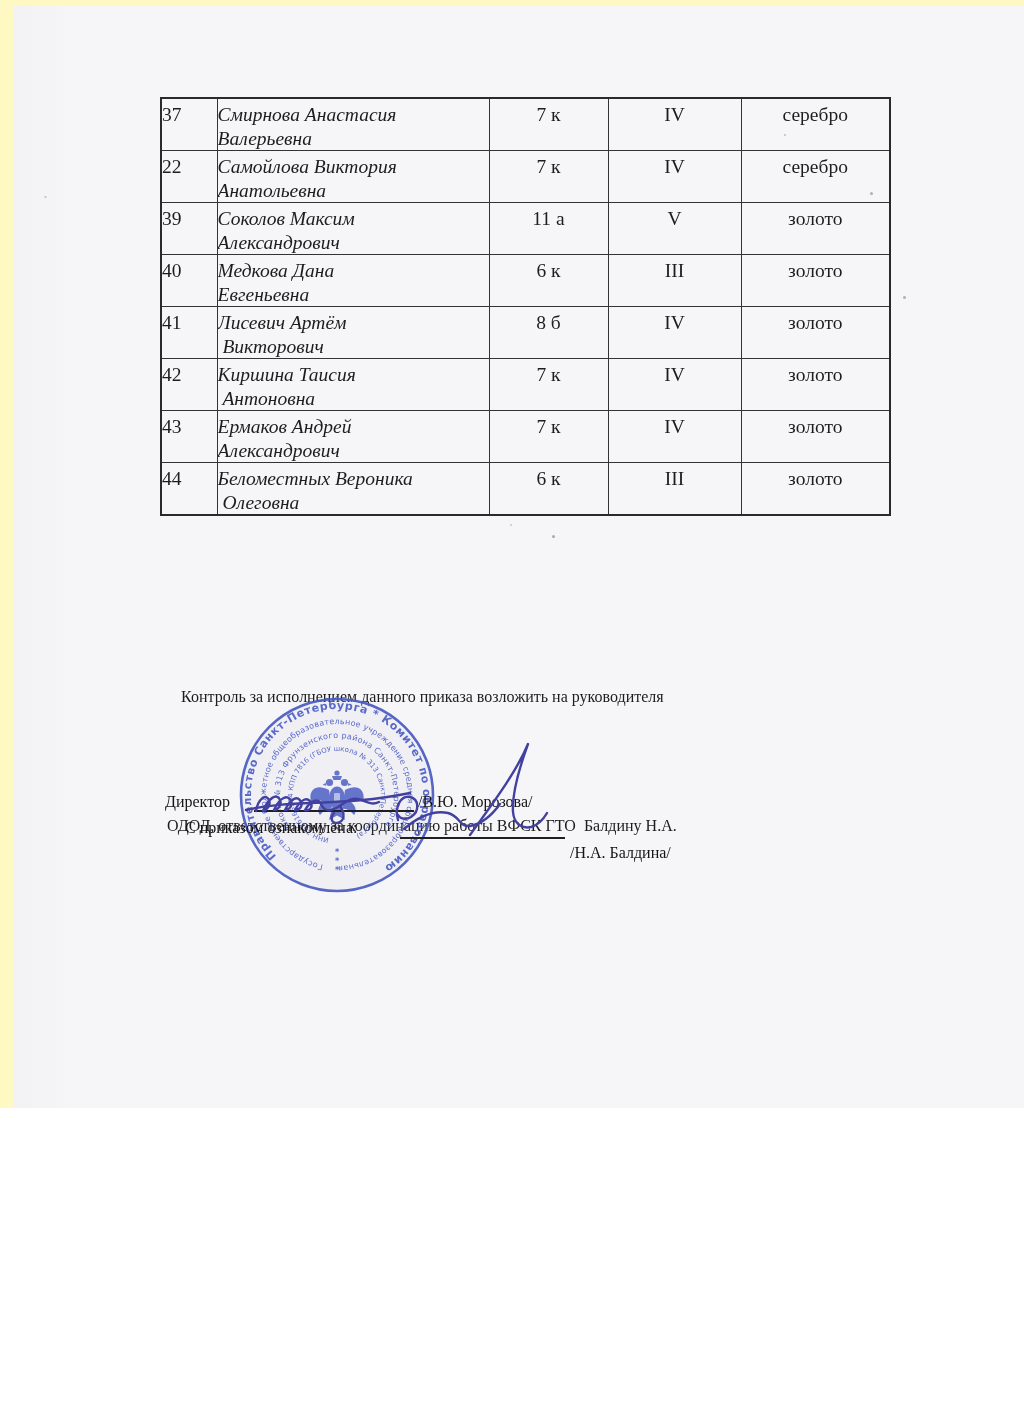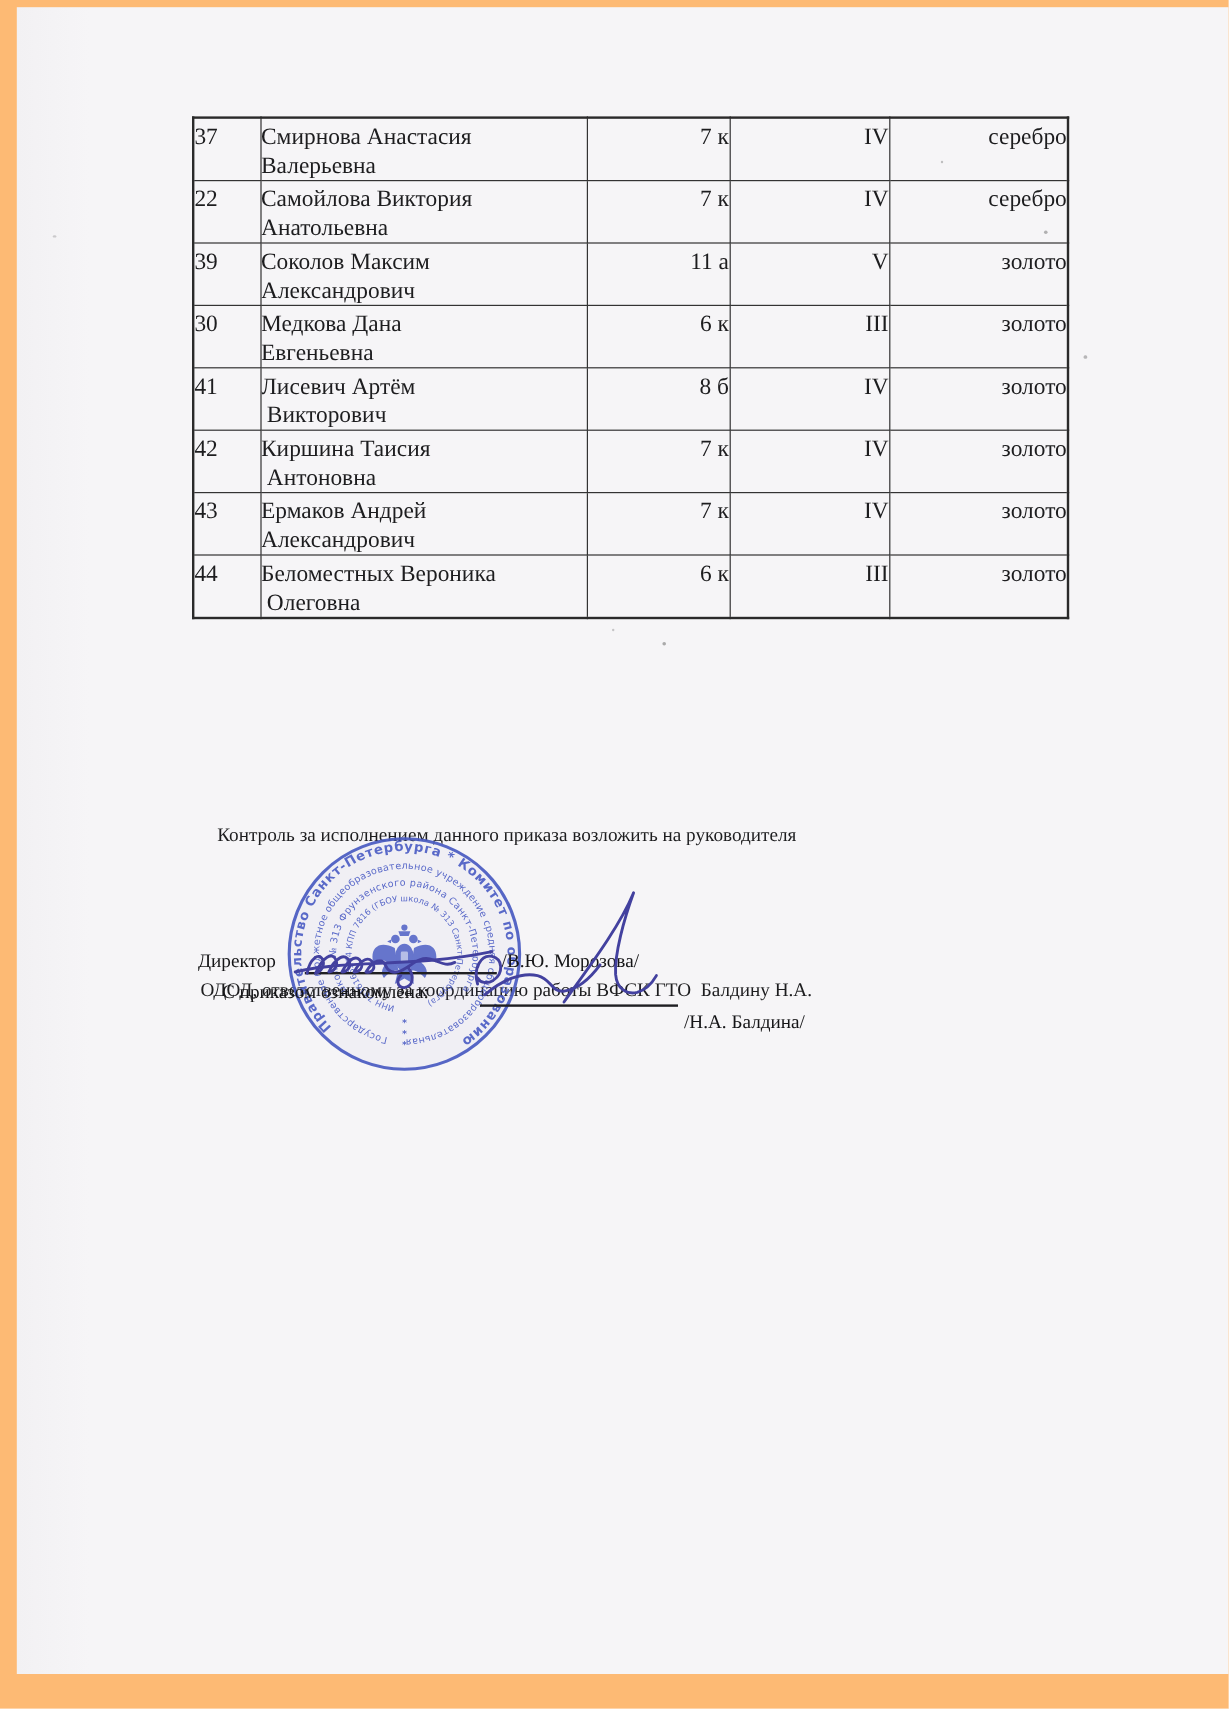--- a/index.html
+++ b/index.html
@@ -1,31 +1,31 @@
 <!DOCTYPE html>
 <html><head>
 <meta charset="utf-8">
 <title>Scanned order page</title>
 <style>
   html,body{margin:0;padding:0;background:#ffffff;}
-  .root{position:relative;width:1024px;height:1424px;overflow:hidden;
-        font-family:"Liberation Serif","DejaVu Serif",serif;color:#1d1d1f;background:#fdba74;}
+  .root{position:relative;width:1024px;height:1108px;overflow:hidden;
+        font-family:"Liberation Serif","DejaVu Serif",serif;color:#1d1d1f;background:#fef9c3;}
   .page-bg{position:absolute;left:14px;top:6px;width:1010px;height:1389px;
            background:linear-gradient(90deg,#f2f1f3 0%,#f6f5f7 6%,#f6f5f7 100%);}
   
   table.results{position:absolute;left:160px;top:97px;width:729px;
                 border-collapse:collapse;table-layout:fixed;
                 border:2.4px solid #2a2a2a;}
   table.results td{border:1.7px solid #333333;vertical-align:top;
                    padding:4px 0 0 0;font-size:19.5px;line-height:23.5px;
                    overflow:hidden;white-space:pre-wrap;}
   tr.row{height:46.5px;}
   td.c-num{padding-left:10px;}
-  td.c-name{padding-left:9px;}
-  td.c-grade,td.c-stage,td.c-award{text-align:right;}
+  td.c-name{padding-left:9px;font-style:italic;}
+  td.c-grade,td.c-stage,td.c-award{text-align:center;}
   
   .paragraph{position:absolute;left:167px;top:589px;width:700px;
              font-size:16px;line-height:43px;white-space:pre-wrap;}
   .paragraph .l1{display:block;text-indent:14px;}
   .paragraph .l2{display:block;}
   
   .sig-text{position:absolute;font-weight:normal;font-size:16px;line-height:22px;
             white-space:pre;color:#151517;}
   #dir-label{left:165px;top:791px;}
   #dir-name{left:418px;top:791px;}
@@ -79,21 +79,21 @@
         <td class="c-award">серебро</td>
       </tr>
       <tr class="row">
         <td class="c-num">39</td>
         <td class="c-name"><div>Соколов Максим</div><div>Александрович</div></td>
         <td class="c-grade">11 а</td>
         <td class="c-stage">V</td>
         <td class="c-award">золото</td>
       </tr>
       <tr class="row">
-        <td class="c-num">30</td>
+        <td class="c-num">40</td>
         <td class="c-name"><div>Медкова Дана</div><div>Евгеньевна</div></td>
         <td class="c-grade">6 к</td>
         <td class="c-stage">III</td>
         <td class="c-award">золото</td>
       </tr>
       <tr class="row">
         <td class="c-num">41</td>
         <td class="c-name"><div>Лисевич Артём</div><div> Викторович</div></td>
         <td class="c-grade">8 б</td>
         <td class="c-stage">IV</td>

